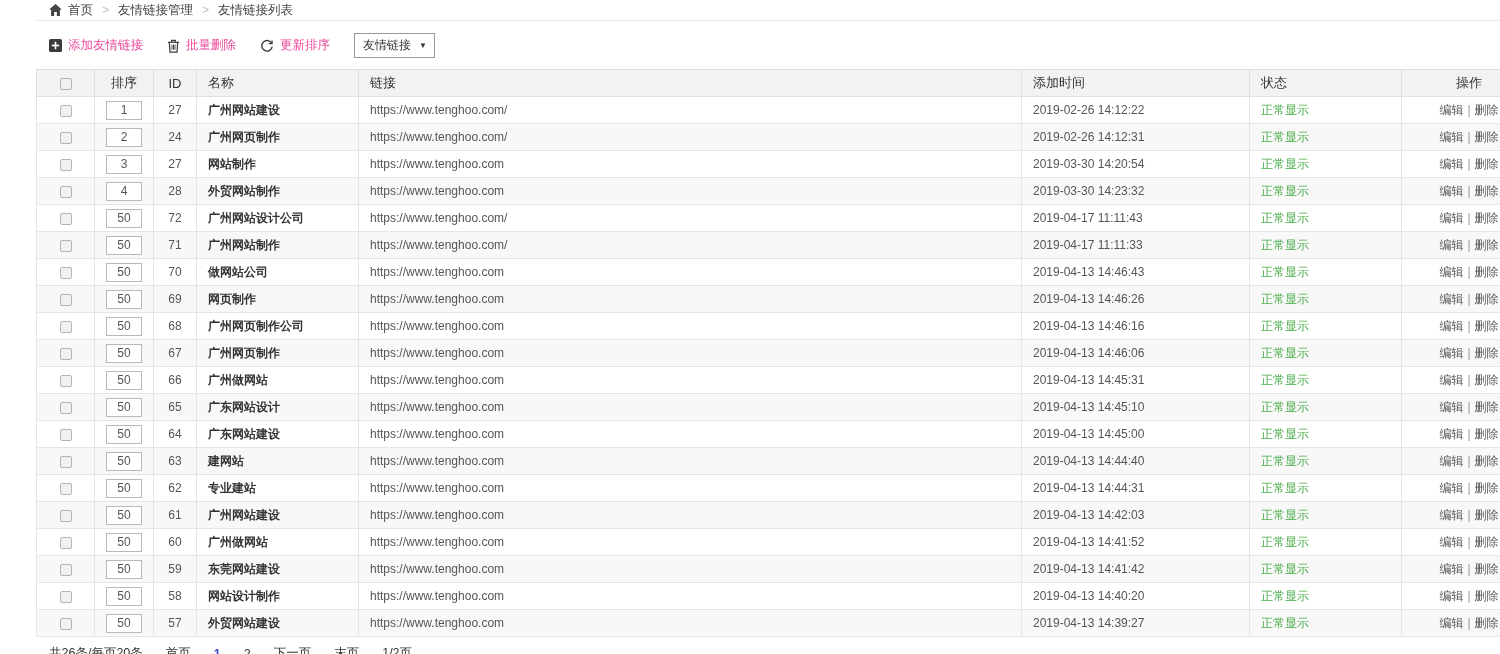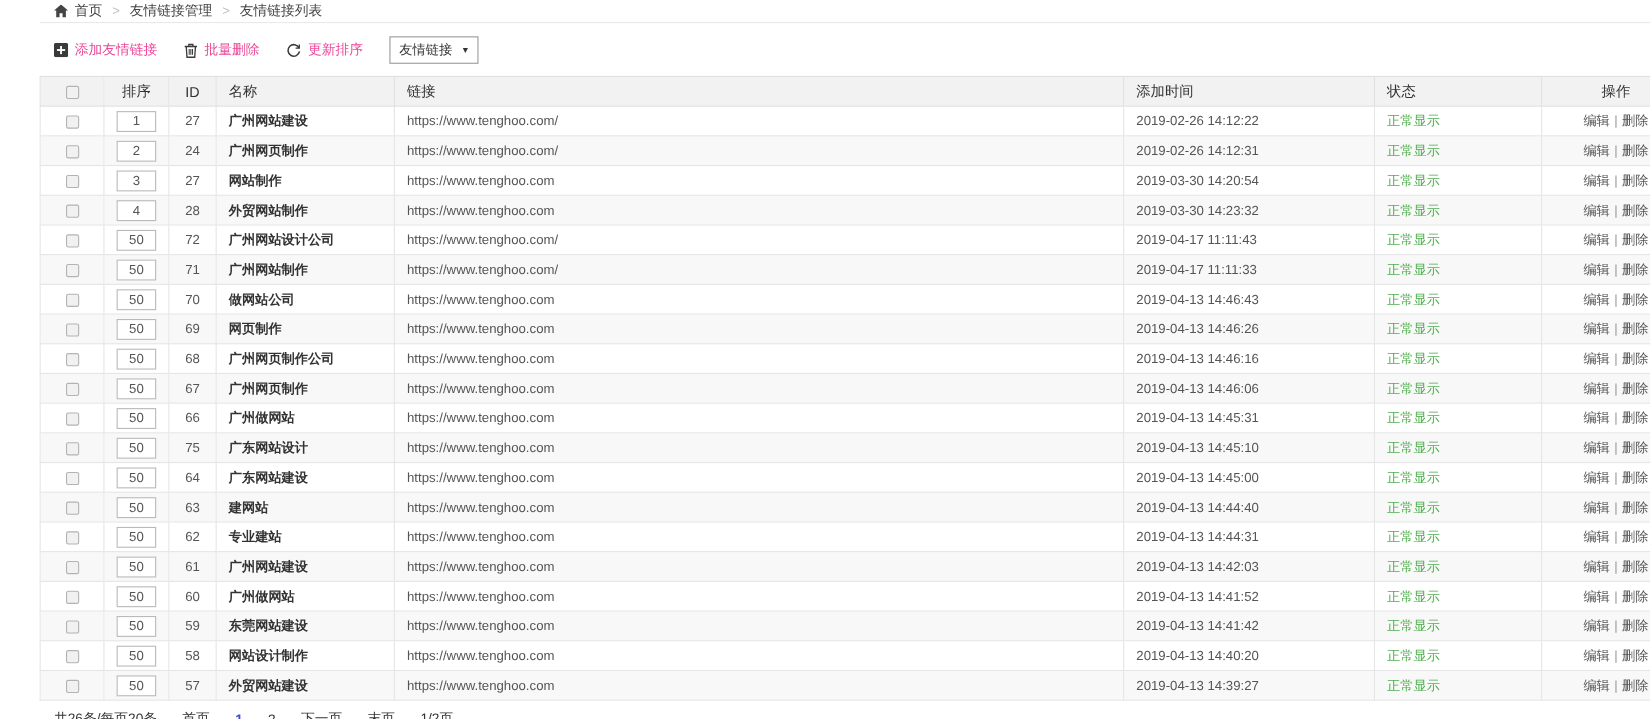--- a/index.html
+++ b/index.html
@@ -334,21 +334,21 @@
       <td class="l time-cell">2019-04-13 14:45:31</td>
       <td class="l"><span class="status-text" style="color: rgb(76, 174, 76);">正常显示</span></td>
       <td class="c">
         <span class="act">编辑</span><span class="act-sep">|</span><span class="act">删除</span>
       </td>
     </tr>
 
     <tr class="alt">
       <td class="c"><input type="checkbox" style=""></td>
       <td class="c"><input type="text" class="sort-input" value="50" style=""></td>
-      <td class="c">75</td>
+      <td class="c">65</td>
       <td class="l name-cell">广东网站设计</td>
       <td class="l">https://www.tenghoo.com</td>
       <td class="l time-cell">2019-04-13 14:45:10</td>
       <td class="l"><span class="status-text" style="color: rgb(76, 174, 76);">正常显示</span></td>
       <td class="c">
         <span class="act">编辑</span><span class="act-sep">|</span><span class="act">删除</span>
       </td>
     </tr>
 
     <tr>

